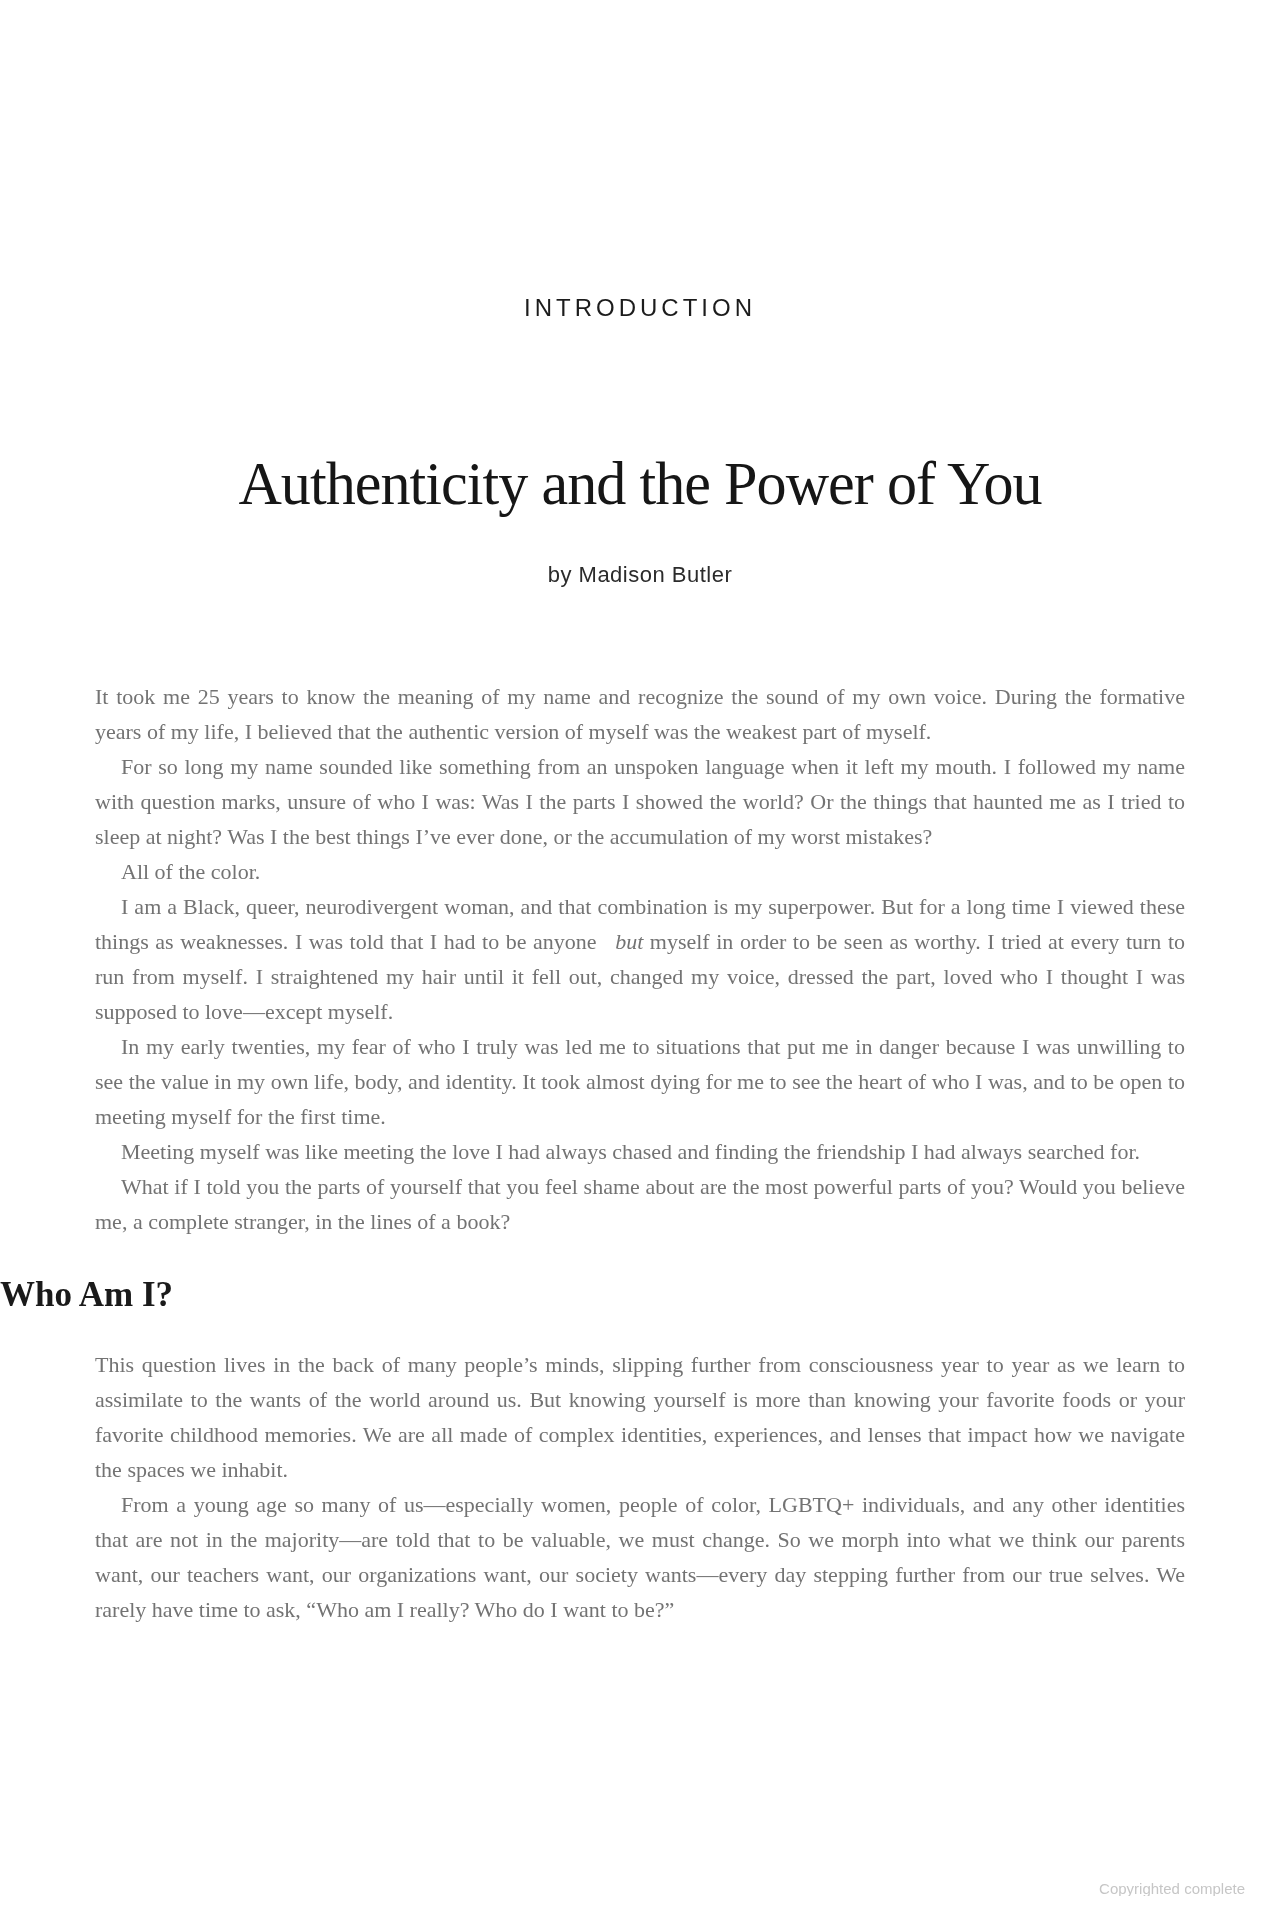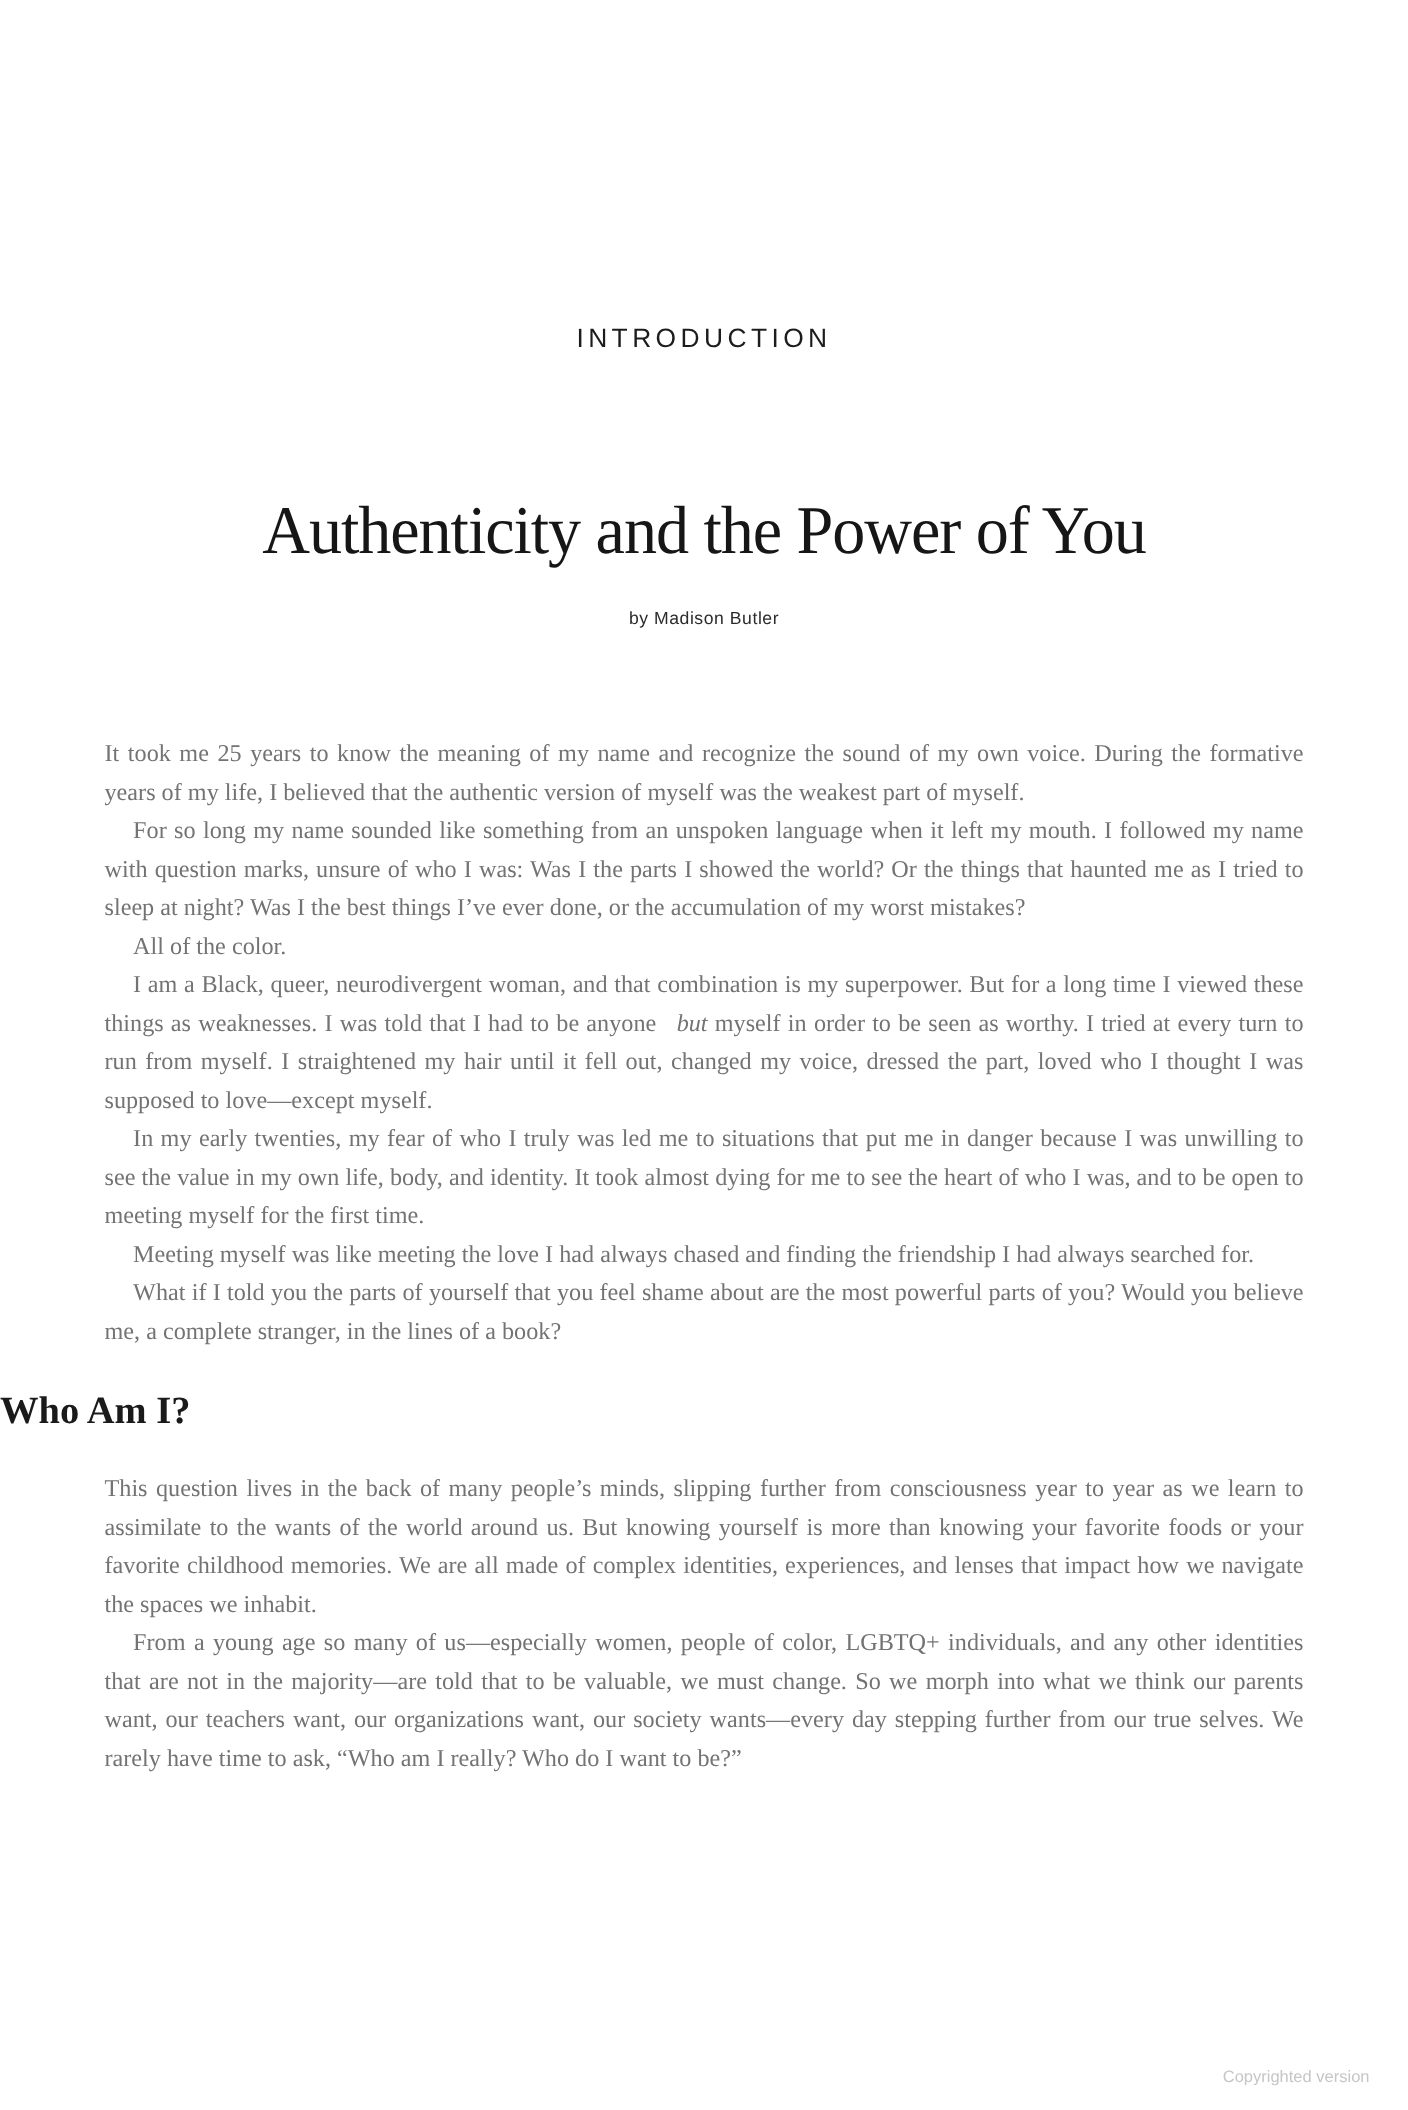--- a/index.html
+++ b/index.html
@@ -30,24 +30,24 @@
     font-family: "Liberation Serif", "DejaVu Serif", serif;
     font-weight: normal;
     font-size: 62px;
     line-height: 64px;
     letter-spacing: -1px;
     color: #161616;
     transform: scaleX(0.97);
     transform-origin: center;
   }
   .byline {
-    margin-top: 36px;
+    margin-top: 48px;
     text-align: center;
     font-family: "Liberation Sans", sans-serif;
-    font-size: 16px;
+    font-size: 22px;
     line-height: 24px;
     letter-spacing: 0.5px;
     color: #2b2b2b;
   }
   .body-text {
     width: 1090px;
     margin: 0 auto;
     font-family: "Liberation Serif", "DejaVu Serif", serif;
     font-size: 22px;
     line-height: 35px;
@@ -101,15 +101,15 @@
       <p class="para indent"><span>What if I told you the parts of yourself that you feel shame about are the most powerful parts of you? Would you believe me, a complete stranger, in the lines of a book?</span></p>
     </div>
 
   <h2 class="section-heading">Who Am I?</h2>
 
   <div class="body-text after" id="body-after">
       <p class="para"><span>This question lives in the back of many people’s minds, slipping further from consciousness year to year as we learn to assimilate to the wants of the world around us. But knowing yourself is more than knowing your favorite foods or your favorite childhood memories. We are all made of complex identities, experiences, and lenses that impact how we navigate the spaces we inhabit.</span></p>
       <p class="para indent"><span>From a young age so many of us—especially women, people of color, LGBTQ+ individuals, and any other identities that are not in the majority—are told that to be valuable, we must change. So we morph into what we think our parents want, our teachers want, our organizations want, our society wants—every day stepping further from our true selves. We rarely have time to ask, “Who am I really? Who do I want to be?”</span></p>
     </div>
 
-  <div class="watermark">Copyrighted version</div>
+  <div class="watermark">Copyrighted complete</div>
 
 </div>
 
 </body></html>

